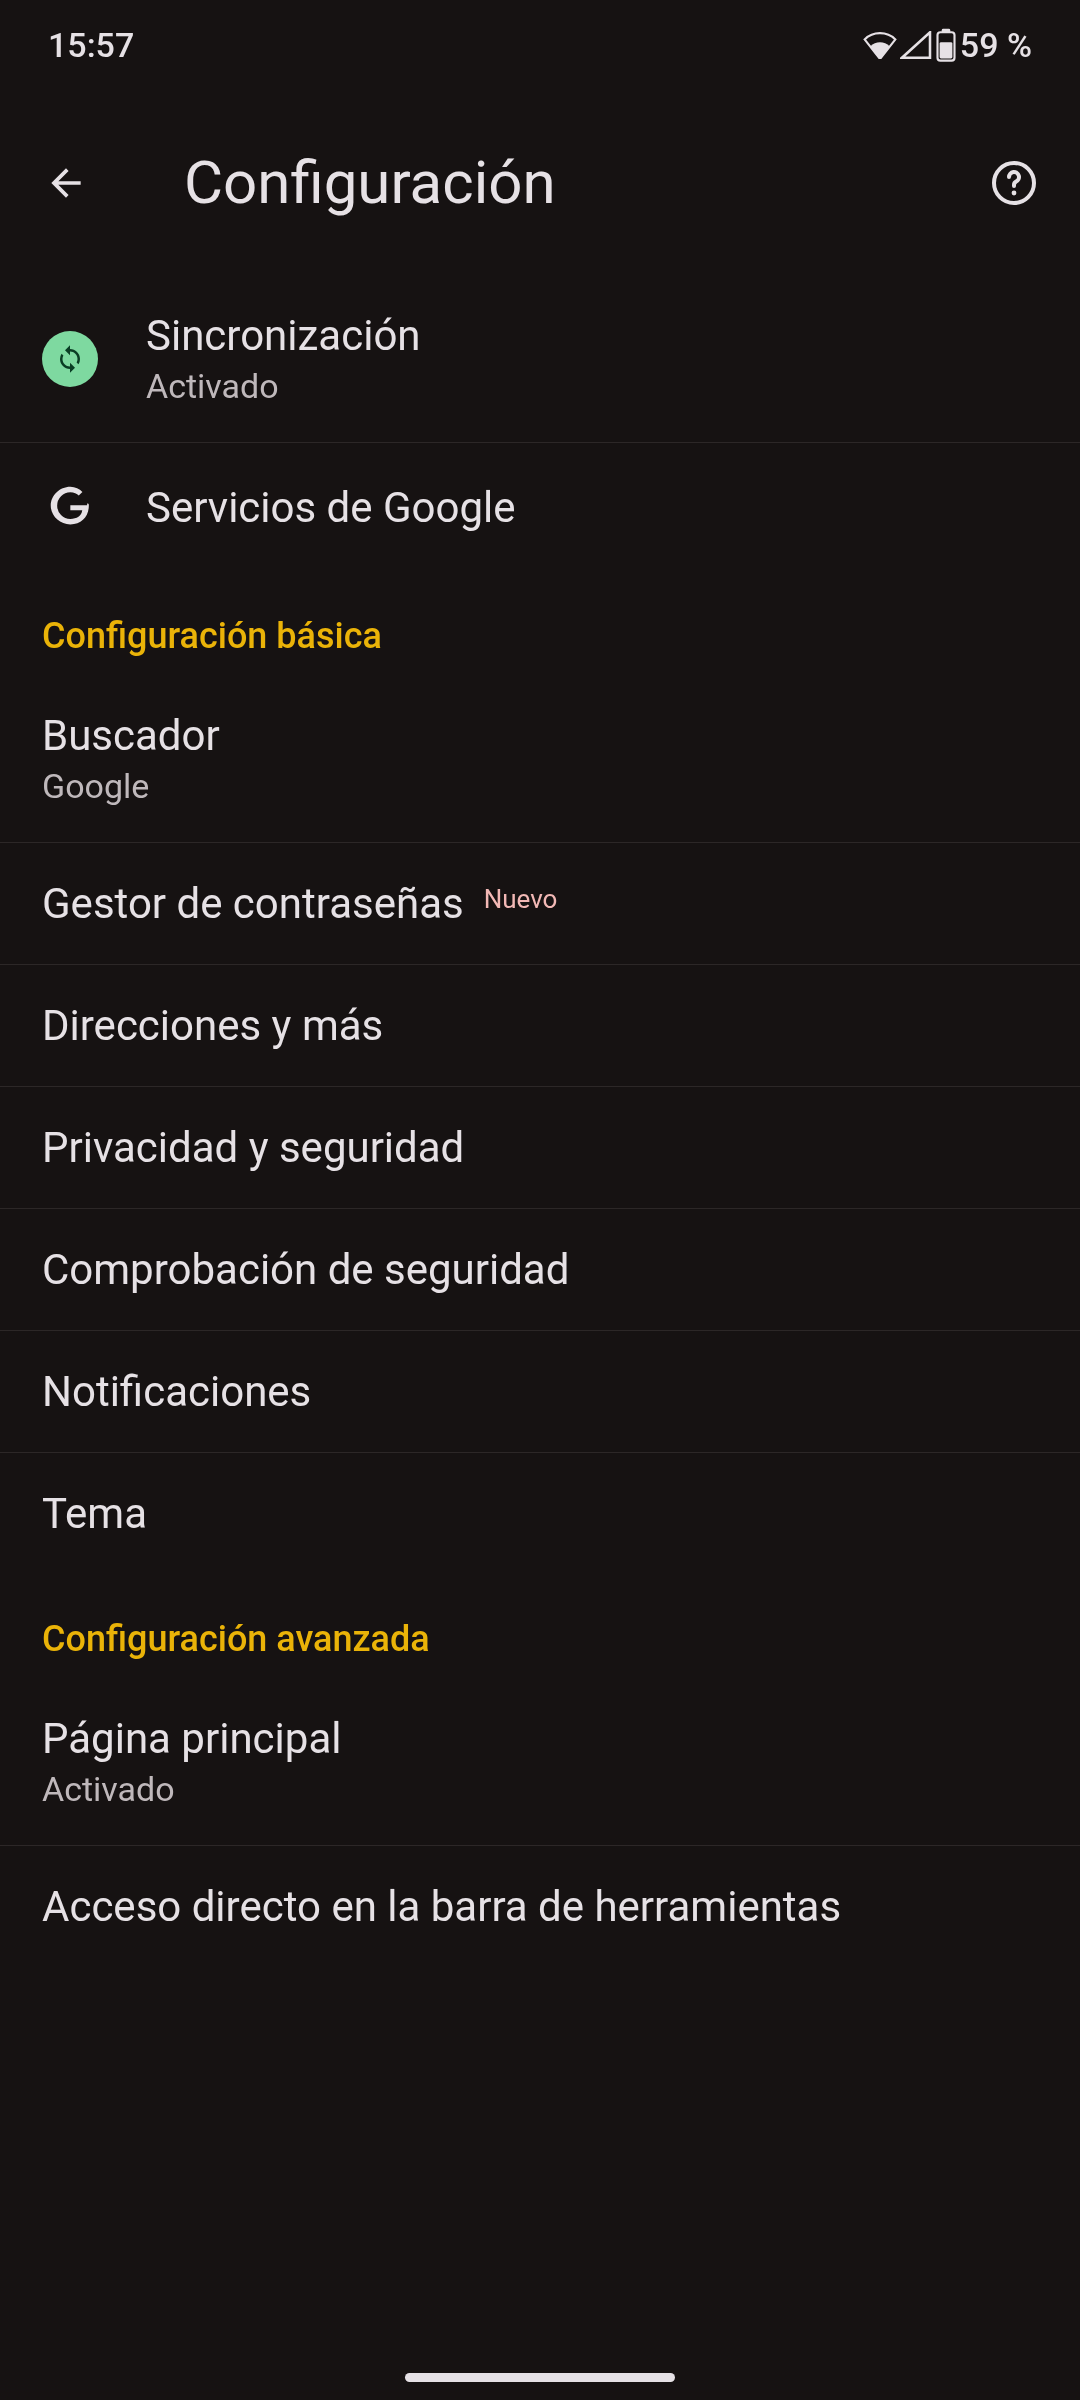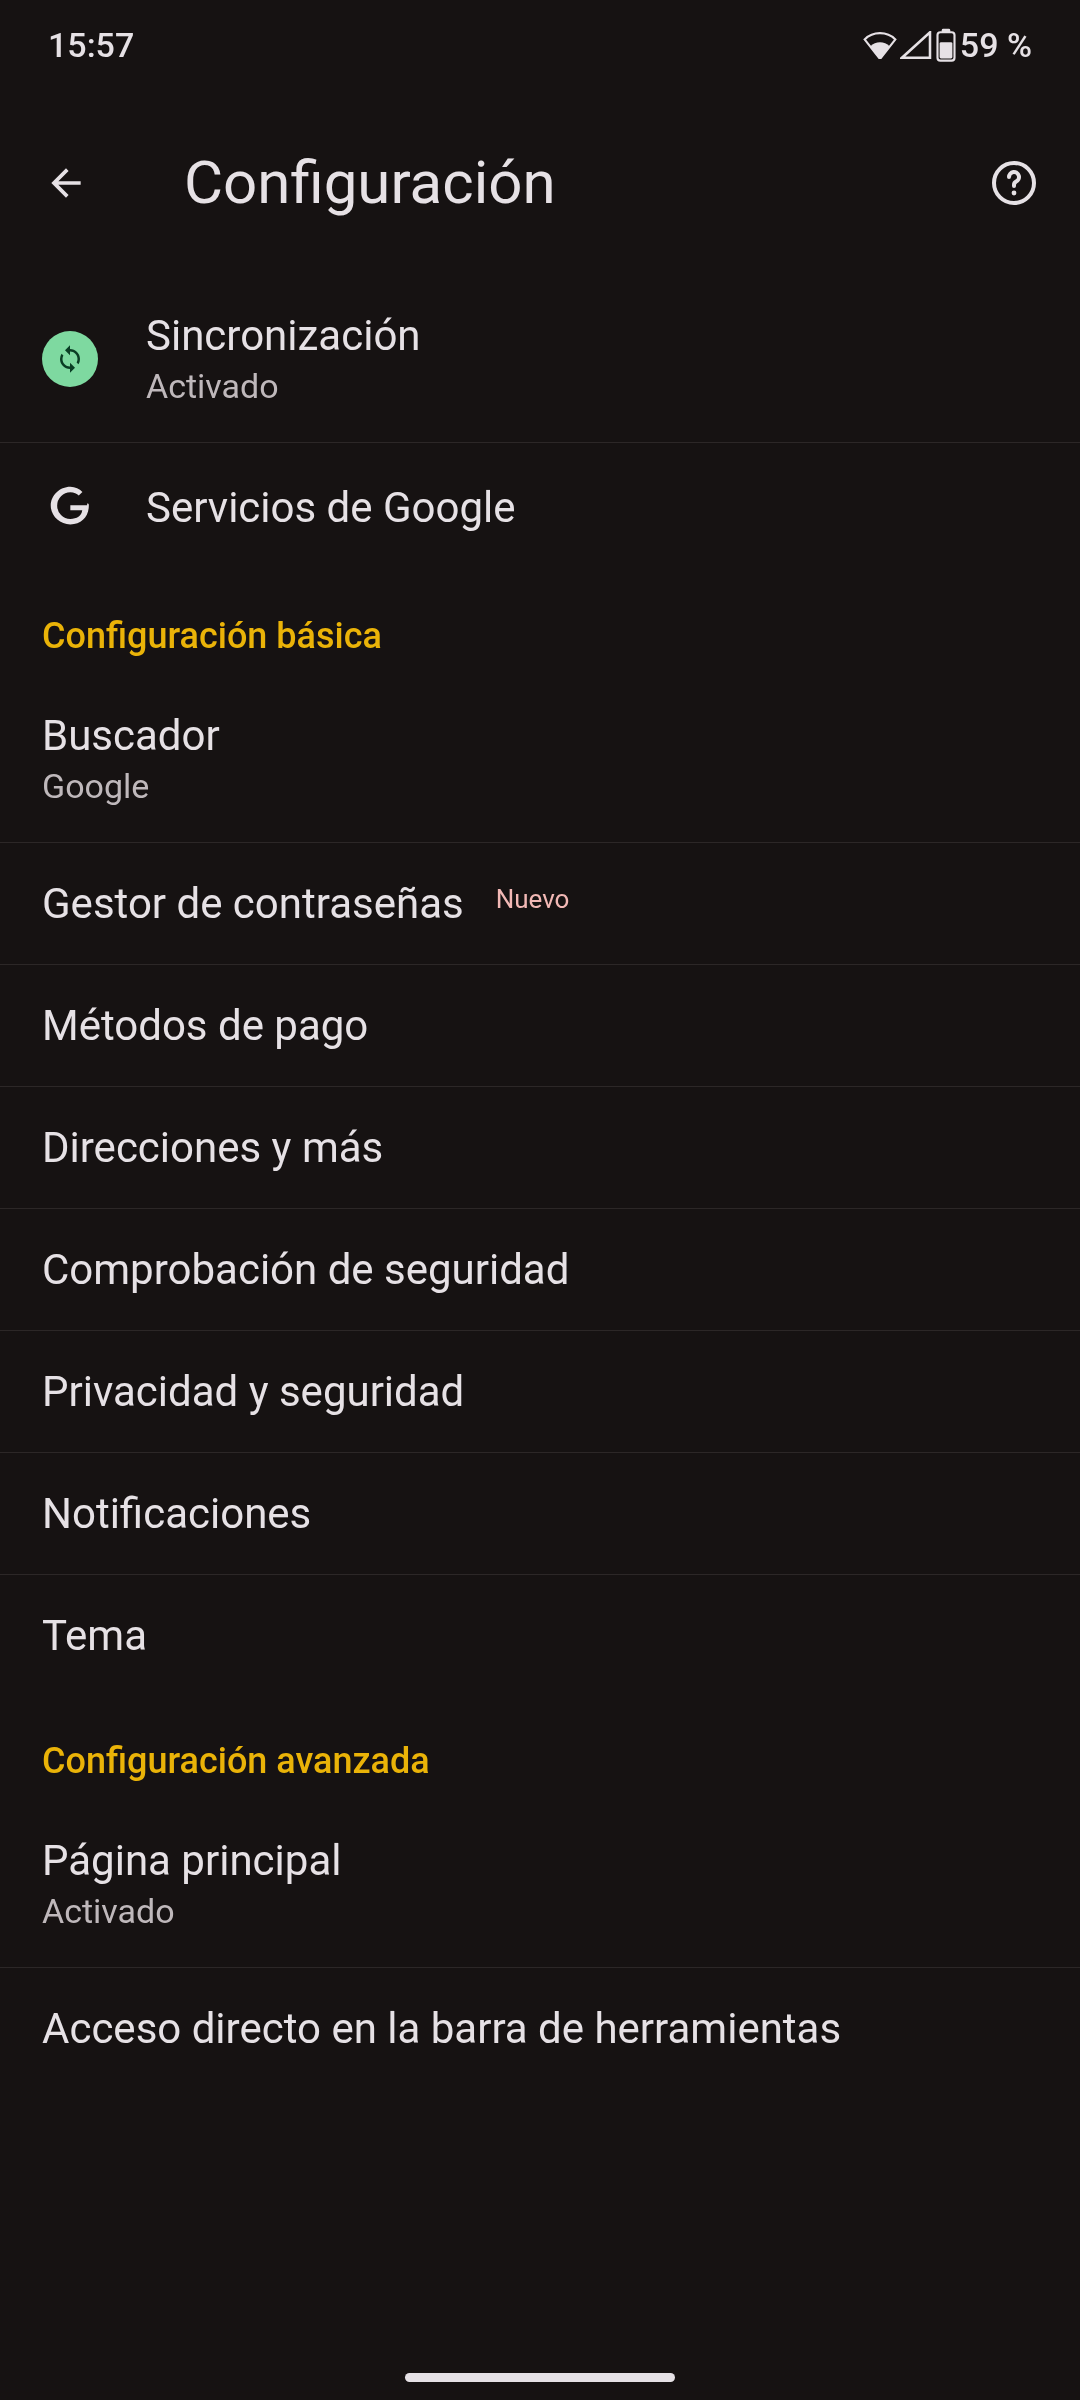--- a/index.html
+++ b/index.html
@@ -68,21 +68,21 @@
     font-size: 42px;
     color: #e6e1e5;
   }
   .item-sub {
     font-size: 34px;
     color: #bfb8bb;
   }
   .badge {
     font-size: 26px;
     color: #f2b8b5;
-    margin-left: 26px;
+    margin-left: 14px;
     position: relative;
     top: -10px;
   }
   .section-header {
     padding: 44px 42px 18px 42px;
     font-size: 36px;
     color: #eab308;
     font-weight: 500;
   }
   .sync-circle {
@@ -192,34 +192,31 @@
     </div>
   </div>
 
   <div class="item-noicon">
     <div class="item-body" style="flex-direction:row;align-items:baseline;">
       <span class="item-title">Gestor de contraseñas</span>
       <span class="badge">Nuevo</span>
     </div>
   </div>
 
-  <div class="item-noicon">
-    <span class="item-title">Métodos de pago</span>
-  </div>
 
   <div class="item-noicon">
     <span class="item-title">Direcciones y más</span>
   </div>
 
   <div class="item-noicon">
+    <span class="item-title">Privacidad y seguridad</span>
+  </div>
+
+  <div class="item-noicon">
     <span class="item-title">Comprobación de seguridad</span>
-  </div>
-
-  <div class="item-noicon">
-    <span class="item-title">Privacidad y seguridad</span>
   </div>
 
   <div class="item-noicon">
     <span class="item-title">Notificaciones</span>
   </div>
 
   <div class="item-noicon no-border">
     <span class="item-title">Tema</span>
   </div>
 

